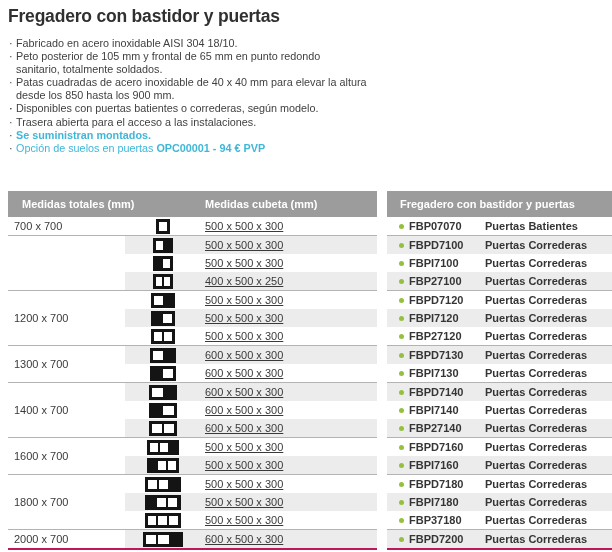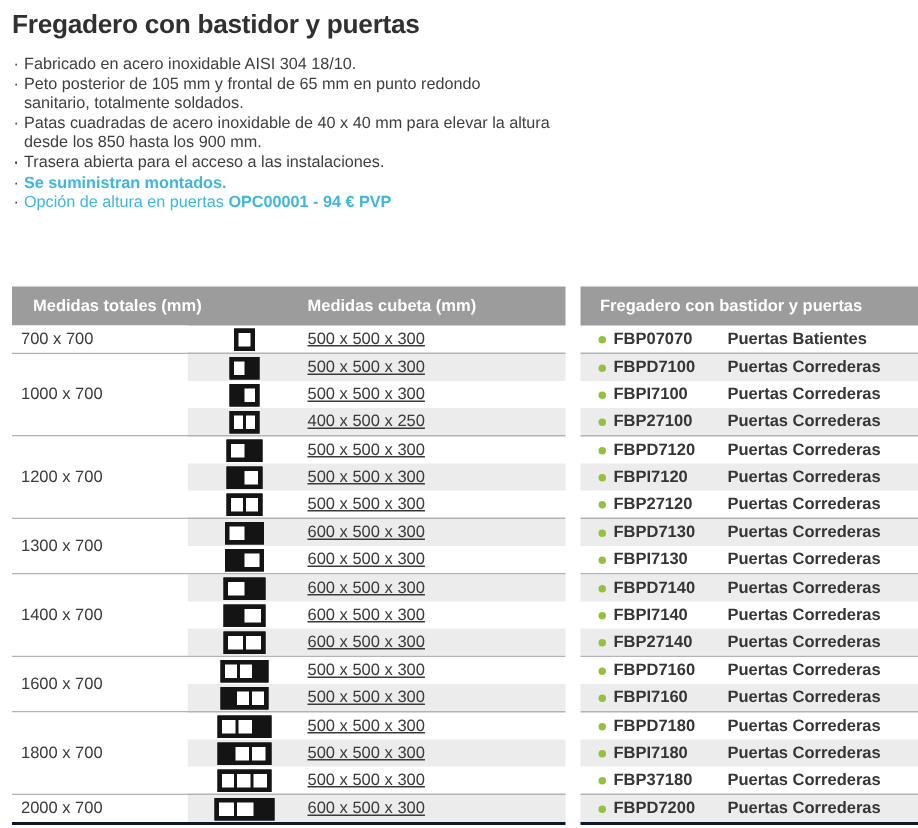--- a/index.html
+++ b/index.html
@@ -25,21 +25,21 @@
   .tables{position:absolute;top:191px;left:8px;display:flex;}
   .ltable{width:369px;margin-right:10px;}
   .rtable{width:225px;}
   .thead{height:26px;background:var(--header-bg);color:#ffffff;font-weight:bold;
          font-size:11px;line-height:26px;position:relative;}
   .thead .h1{position:absolute;left:14px;}
   .thead .h2{position:absolute;left:197px;}
   .thead .h3{position:absolute;left:13px;}
   .lgroup{position:relative;border-bottom:1px solid var(--sep);}
   .rgroup{border-bottom:1px solid var(--sep);}
-  .lgroup:last-child,.rgroup:last-child{border-bottom:2px solid #0f172a;}
+  .lgroup:last-child,.rgroup:last-child{border-bottom:2px solid #be185d;}
   .glabel{position:absolute;left:0;top:0;bottom:0;width:117px;box-sizing:border-box;
           display:flex;align-items:center;padding-left:6px;font-size:11px;background:#fff;}
   .lrow{display:flex;height:18px;margin-left:117px;}
   .lrow.alt{background:var(--row-alt);}
   .iconcell{width:75px;display:flex;align-items:center;justify-content:center;}
   .cubeta{flex:1;font-size:11px;line-height:18px;padding-left:5px;text-decoration:underline;}
   .sink{height:15px;box-sizing:border-box;border:2px solid #141414;background:#141414;display:flex;}
   .sink .basin{flex:1;background:#ffffff;margin:1px;}
   .sink .flat{flex:1;}
   .rrow{display:flex;align-items:center;height:18px;font-size:11px;}
@@ -54,24 +54,24 @@
 <div class="page">
   <h1 class="title">Fregadero con bastidor y puertas</h1>
 
   <ul class="features" id="bullet-list">
       <li><span class="marker">·</span><span class="btext">Fabricado en acero inoxidable AISI 304 18/10.</span></li>
       <li><span class="marker">·</span><span class="btext">Peto posterior de 105 mm y frontal de 65 mm en punto redondo
 sanitario, totalmente soldados.</span></li>
       <li><span class="marker">·</span><span class="btext">Patas cuadradas de acero inoxidable de 40 x 40 mm para elevar la altura
 desde los 850 hasta los 900 mm.</span></li>
       <li><span class="marker">·</span></li>
-      <li><span class="marker">·</span></li>
+      <li><span class="marker">·</span><span class="btext">Disponibles con puertas batientes o correderas, según modelo.</span></li>
       <li><span class="marker">·</span><span class="btext">Trasera abierta para el acceso a las instalaciones.</span></li>
       <li><span class="marker">·</span><span class="btext accent bold">Se suministran montados.</span></li>
-      <li><span class="marker">·</span><span class="btext accent">Opción de altura en puertas </span><span class="btext accent bold">OPC00001 - 94 € PVP</span></li>
+      <li><span class="marker">·</span><span class="btext accent">Opción de suelos en puertas </span><span class="btext accent bold">OPC00001 - 94 € PVP</span></li>
     </ul>
 
   <div class="tables">
     <div class="ltable">
       <div class="thead">
         <span class="h1">Medidas totales (mm)</span>
         <span class="h2">Medidas cubeta (mm)</span>
       </div>
       <div id="left-body">
           <div class="lgroup">
@@ -79,21 +79,20 @@
             <div class="lrow">
               <div class="iconcell">
                 <div class="sink" style="width: 14px;">
                   <div class="basin"></div>
                 </div>
               </div>
               <div class="cubeta">500 x 500 x 300</div>
             </div>
           </div>
           <div class="lgroup">
-            <div class="glabel">1000 x 700</div>
             <div class="lrow alt">
               <div class="iconcell">
                 <div class="sink" style="width: 20px;">
                   <div class="basin"></div>
                   <div class="flat"></div>
                 </div>
               </div>
               <div class="cubeta">500 x 500 x 300</div>
             </div>
             <div class="lrow">

